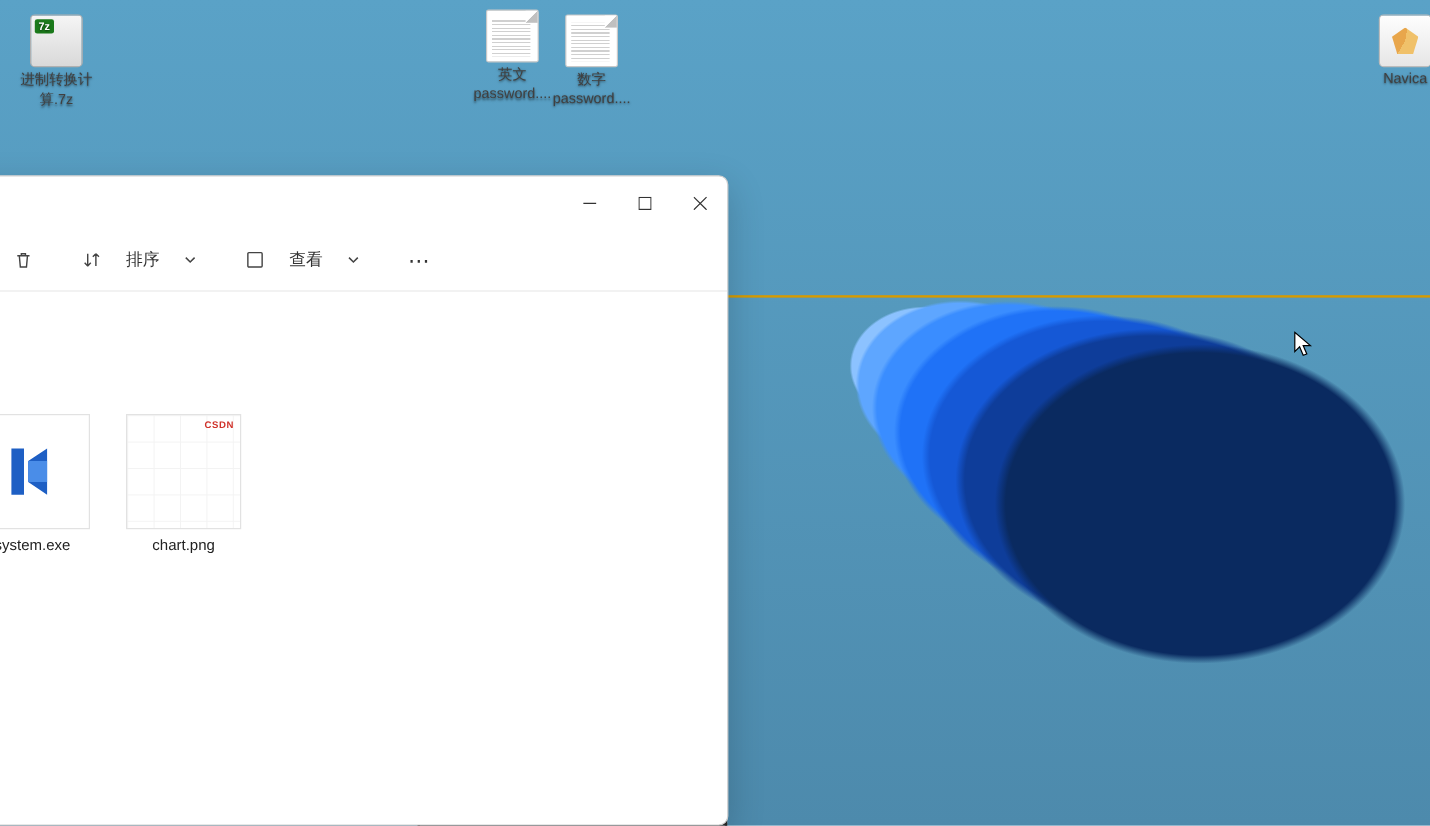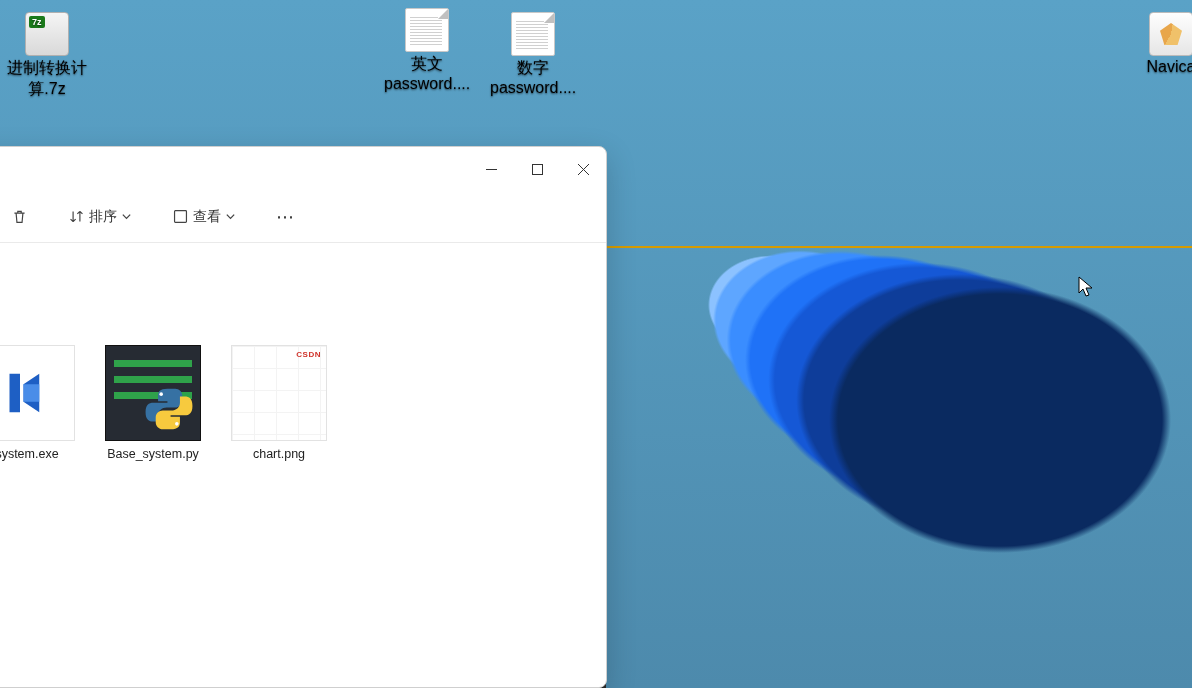--- a/index.html
+++ b/index.html
@@ -15,21 +15,21 @@
       radial-gradient(ellipse 540px 420px at 880px 360px, #1f72f7 0%, #1f72f7 24%, transparent 25%),
       radial-gradient(ellipse 420px 330px at 840px 340px, #3a8dff 0%, #3a8dff 26%, transparent 27%),
       radial-gradient(ellipse 300px 240px at 800px 320px, #5ea6ff 0%, #5ea6ff 28%, transparent 29%),
       radial-gradient(ellipse 200px 160px at 770px 305px, #8cc2ff 0%, #8cc2ff 30%, transparent 31%),
       linear-gradient(180deg, #5aa2c7 0%, #4d8aac 100%);
   }
 
   
   .desktop-icon {
     position: absolute; width: 86px; text-align: center;
-    color: #000000; font-size: 16px; text-shadow: 0 1px 2px rgba(0,0,0,.6);
+    color: #404040; font-size: 12px; text-shadow: 0 1px 2px rgba(0,0,0,.6);
     cursor: pointer;
   }
   .desktop-icon .di-img {
     width: 44px; height: 44px; margin: 0 auto 2px; position: relative;
   }
   .di-7z {
     background: linear-gradient(#f5f5f5,#d9d9d9);
     border: 1px solid #b0b0b0; border-radius: 4px;
   }
   .di-7z::after {
@@ -74,21 +74,21 @@
   }
   .titlebar { height: 44px; display:flex; align-items:center; }
   .winbtns  { margin-left:auto; display:flex; }
   .winbtn   { width:46px; height:32px; display:flex; align-items:center; justify-content:center; color:#333; }
   .winbtn svg { width:11px; height:11px; stroke:#333; stroke-width:1; fill:none; }
 
   .cmdbar {
     height: 52px; padding: 0 14px; display:flex; align-items:center; gap: 24px;
     border-bottom: 1px solid #eaeaea; color:#333; font-size:14px;
   }
-  .cmditem { display:flex; align-items:center; gap:4px; padding:6px 8px; border-radius:4px; cursor:pointer; }
+  .cmditem { display:flex; align-items:center; gap:20px; padding:6px 8px; border-radius:4px; cursor:pointer; }
   .cmditem svg { width:17px; height:17px; stroke:#444; fill:none; stroke-width:1.4; }
 
   .filegrid {
     padding: 18px 6px; display:flex; flex-wrap:wrap; gap: 8px 14px; align-content:flex-start;
     position: relative;
   }
   .file {
     width: 112px; text-align:center; font-size:12.5px; color:#222;
     padding: 6px 2px; border-radius:4px; cursor:pointer;
   }
@@ -151,21 +151,21 @@
 <div id="desktop"></div>
 
 <div class="desktop-icon" style="left:4px;top:12px">
   <div class="di-img di-7z"></div>
   <div>进制转换计算.7z</div>
 </div>
 <div class="desktop-icon" style="left:384px;top:8px">
   <div class="di-img di-txt"></div>
   <div>英文password....</div>
 </div>
-<div class="desktop-icon" style="left:490px;top:12px">
+<div class="desktop-icon" style="left:450px;top:12px">
   <div class="di-img di-txt"></div>
   <div>数字password....</div>
 </div>
 <div class="desktop-icon" style="left:1128px;top:12px">
   <div class="di-img di-navicat"></div>
   <div>Navica</div>
 </div>
 
 <div id="snap-guide"></div>
 <div id="snap-area">
@@ -260,31 +260,20 @@
     <div class="file">
       <div class="thumb thumb-exe">
         <svg viewBox="0 0 64 64">
             <path d="M12 10h12v44H12zM28 22l18-12v44L28 42z" fill="#1e5fc4"></path>
             <path d="M28 22h18v20H28z" fill="#4a8de8"></path>
           </svg>
       </div>
       <div>system.exe</div>
     </div>
     <div class="file">
-      <div class="thumb thumb-py">
-        <svg class="thumb-py-pylogo" viewBox="0 0 64 64">
-          <path d="M30 6c-10 0-12 4-12 9v7h12v2H12c-6 0-10 3-10 12s4 12 10 12h6v-8c0-6 5-10 11-10h11c5 0 9-4 9-9V15c0-5-4-9-9-9H30z" fill="#3671a3"></path>
-          <circle cx="22" cy="13" r="2.3" fill="#fff"></circle>
-          <path d="M34 58c10 0 12-4 12-9v-7H34v-2h18c6 0 10-3 10-12s-4-12-10-12h-6v8c0 6-5 10-11 10H24c-5 0-9 4-9 9v6c0 5 4 9 9 9h10z" fill="#f7ca3e"></path>
-          <circle cx="42" cy="51" r="2.3" fill="#fff"></circle>
-        </svg>
-      </div>
-      <div>Base_system.py</div>
-    </div>
-    <div class="file">
       <div class="thumb thumb-png"></div>
       <div>chart.png</div>
     </div>
   </div>
 </div>
 
 <svg id="cursor" viewBox="0 0 16 22">
   <path d="M1 1l0 16 4-4 3 7 3-1-3-7 6 0z" fill="#fff" stroke="#000" stroke-width="1"></path>
 </svg>
 

